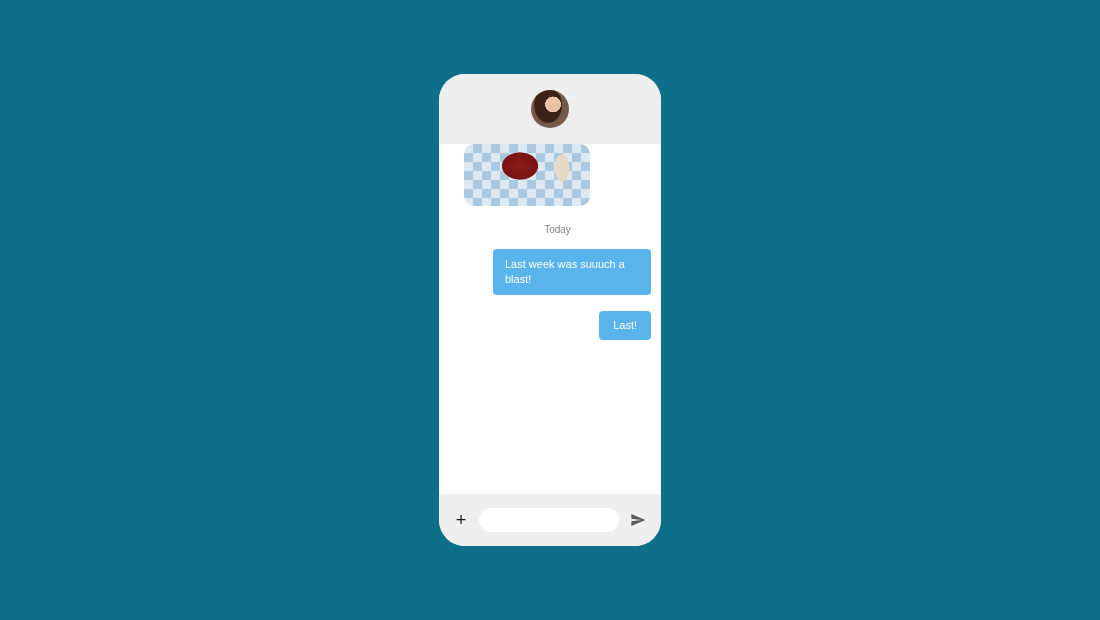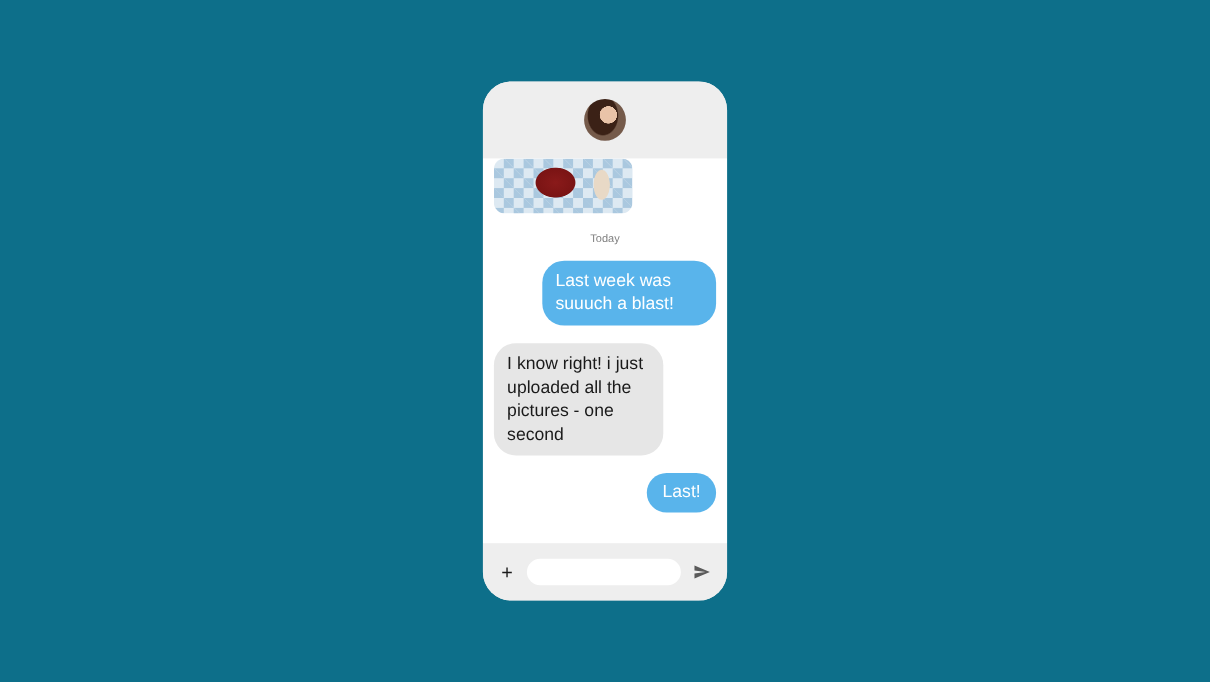--- a/index.html
+++ b/index.html
@@ -36,21 +36,21 @@
       border-radius: 50%;
       background:
         radial-gradient(circle at 58% 38%, #e9c3a8 0%, #e9c3a8 24%, transparent 25%),
         radial-gradient(ellipse 70% 90% at 45% 40%, #3b2116 0%, #3b2116 50%, transparent 54%),
         linear-gradient(#755a4a, #755a4a);
       background-color: #4a3226;
     }
     .messages {
       flex: 1;
       background: #ffffff;
-      padding: 0 10px 12px 10px;
+      padding: 0 10px 12px 25px;
       overflow: hidden;
       display: flex;
       flex-direction: column;
     }
     .attachment {
       align-self: flex-start;
       width: 126px;
       height: 62px;
       border-radius: 10px;
       margin-left: 0;
@@ -65,22 +65,22 @@
     }
     .date-sep {
       text-align: center;
       font-size: 10px;
       color: #808080;
       margin: 18px 0 14px 0;
     }
     .bubble {
       max-width: 158px;
       padding: 8px 12px;
-      border-radius: 20px;
-      font-size: 16px;
+      border-radius: 4px;
+      font-size: 11px;
       line-height: 1.35;
       margin-bottom: 16px;
       word-wrap: break-word;
     }
     .bubble.sent {
       align-self: flex-end;
       background: #59b4eb;
       color: #ffffff;
     }
     .bubble.received {
@@ -141,21 +141,20 @@
   </div>
 
   <div class="messages">
 
     <div class="attachment"></div>
 
     <div class="date-sep">Today</div>
 
     <div class="bubble sent">Last week was suuuch a blast!</div>
 
-    <div class="bubble received">I know right! i just uploaded all the pictures - one second</div>
 
     <div class="bubble sent small">Last!</div>
 
   </div>
 
   <div class="composer">
     <div class="plus-btn">
       <span>+</span>
     </div>
     <div class="input-pill" placeholder=""></div>

